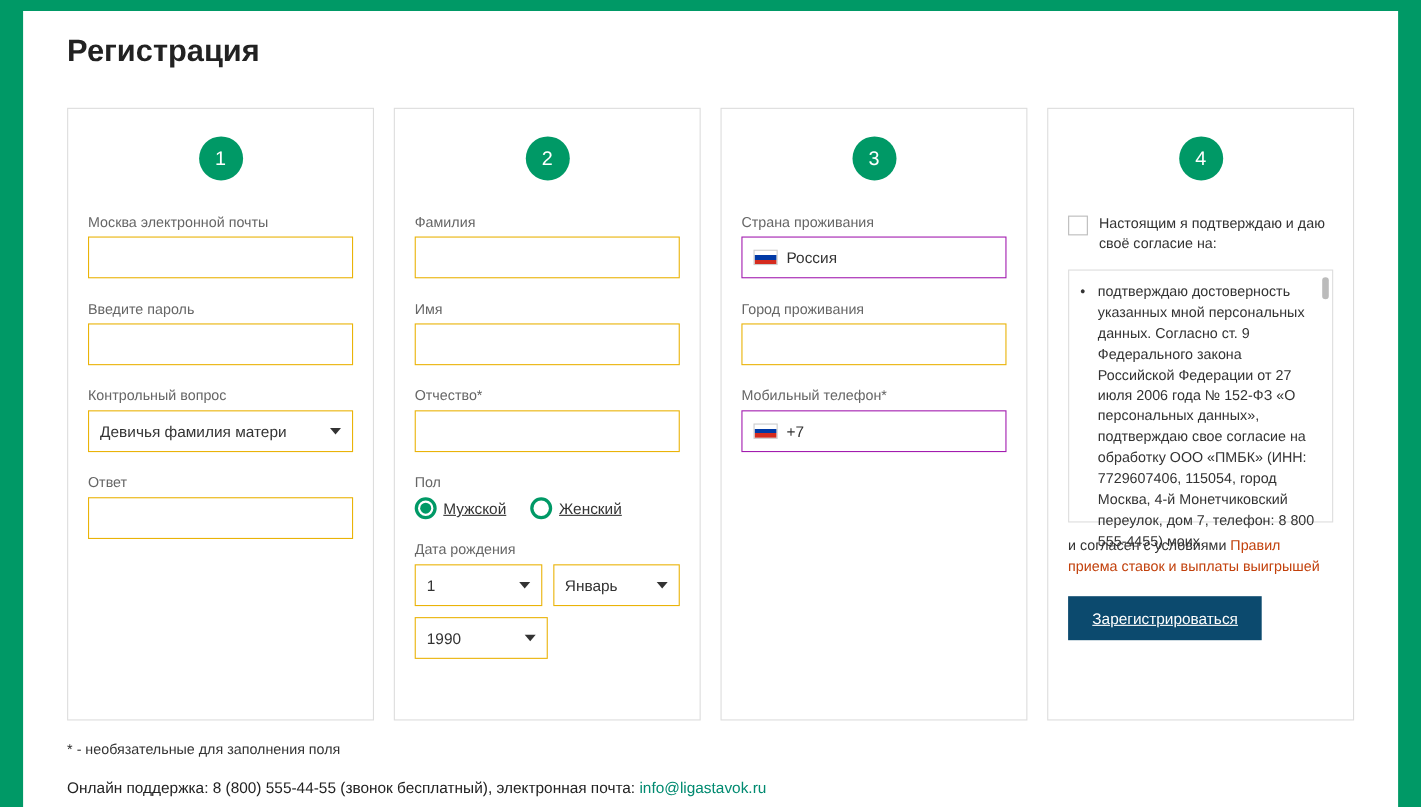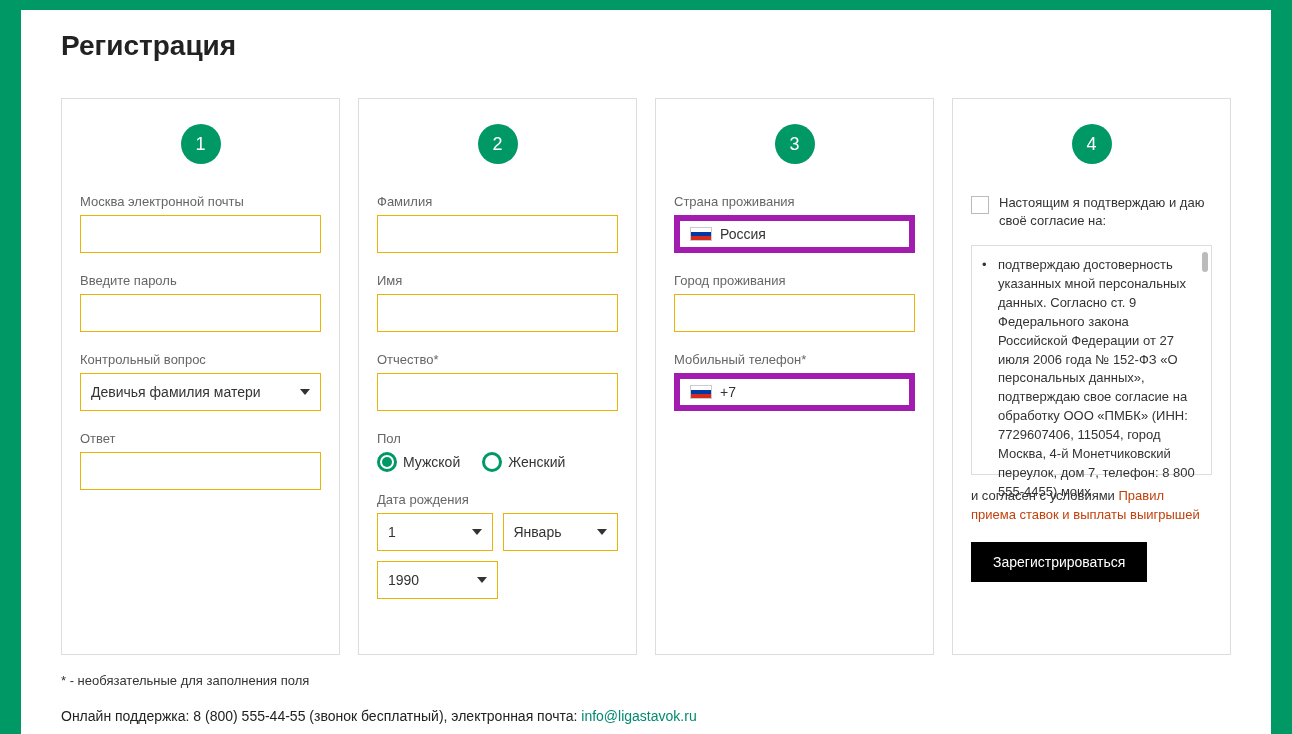--- a/index.html
+++ b/index.html
@@ -62,21 +62,21 @@
   .select-box {
     display: flex; align-items: center; justify-content: space-between;
     cursor: pointer;
   }
   .caret {
     width: 0; height: 0;
     border-left: 5px solid transparent;
     border-right: 5px solid transparent;
     border-top: 6px solid #333;
   }
-  .radio-row { display: flex; gap: 22px; align-items: flex-start; }
+  .radio-row { display: flex; gap: 22px; align-items: flex-start; text-decoration: underline; }
   .radio {
     display: flex; align-items: center; gap: 6px; cursor: pointer;
   }
   .radio-circle {
     width: 20px; height: 20px; border-radius: 50%;
     border: 3px solid #009966;
     display: flex; align-items: center; justify-content: center;
   }
   .radio-circle.checked::after {
     content: ""; width: 10px; height: 10px; border-radius: 50%;
@@ -84,21 +84,21 @@
   }
   .dob-row { display: flex; gap: 10px; margin-bottom: 10px; }
   .dob-row .select-box { flex: 1; }
   .flag-ru {
     display: inline-block; width: 22px; height: 14px;
     background: linear-gradient(to bottom, #fff 0 33%, #0039a6 33% 66%, #d52b1e 66% 100%);
     border: 1px solid #ccc;
     margin-right: 8px; vertical-align: middle;
   }
   .country-box, .phone-box {
-    width: 100%; height: 38px; border: 6px solid #a21caf;
+    width: 100%; height: 38px; border: 1px solid #a21caf;
     display: flex; align-items: center; padding: 0 10px;
   }
   .consent-row { display: flex; gap: 10px; margin-bottom: 15px; }
   .checkbox {
     width: 18px; height: 18px; border: 1px solid #bbb; flex: 0 0 18px;
     background: #fff; cursor: pointer; margin-top: 2px;
   }
   .consent-text { font-size: 13px; color: #333; line-height: 1.4; }
   .terms-box {
     border: 1px solid #ddd;
@@ -113,27 +113,28 @@
   .terms-content::before {
     content: "•"; position: absolute; left: 10px;
   }
   .scroll-thumb {
     position: absolute; right: 3px; top: 6px;
     width: 6px; height: 20px; background: #bbb; border-radius: 3px;
   }
   .agree-line { font-size: 13px; color: #333; margin: 12px 0 18px 0; line-height: 1.4;}
   .agree-line a { color: #c2410c; text-decoration: none; }
   .register-btn {
-    background: #000000;
+    background: #0c4a6e;
     color: #fff;
     border: none;
     padding: 12px 22px;
     font-size: 14px;
     cursor: pointer;
     width: fit-content;
+    text-decoration: underline;
   }
   .footnote { font-size: 13px; color: #333; margin-top: 18px; }
   .support { font-size: 14px; color: #222; margin-top: 20px; }
   .support a { color: #008a70; text-decoration: none; }
 </style>
 </head>
 <body>
 
 <div class="page">
   <h1>Регистрация</h1>

